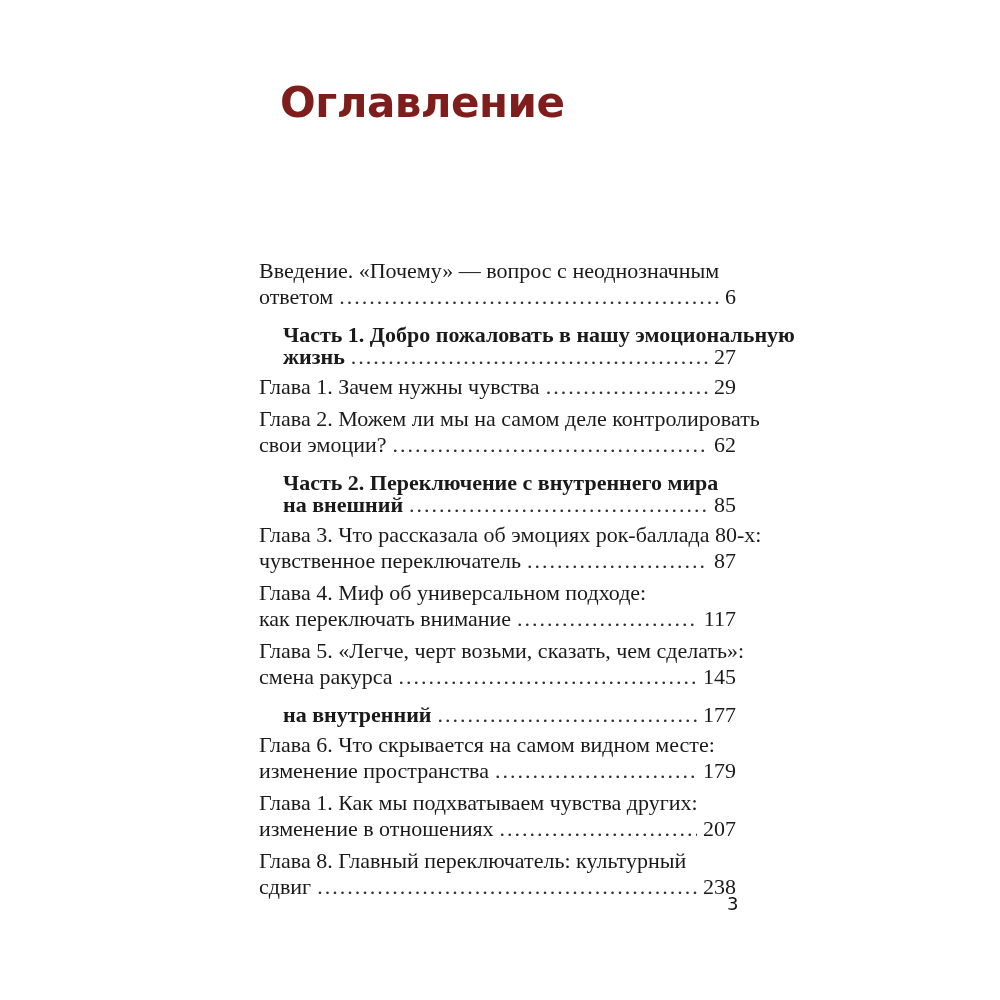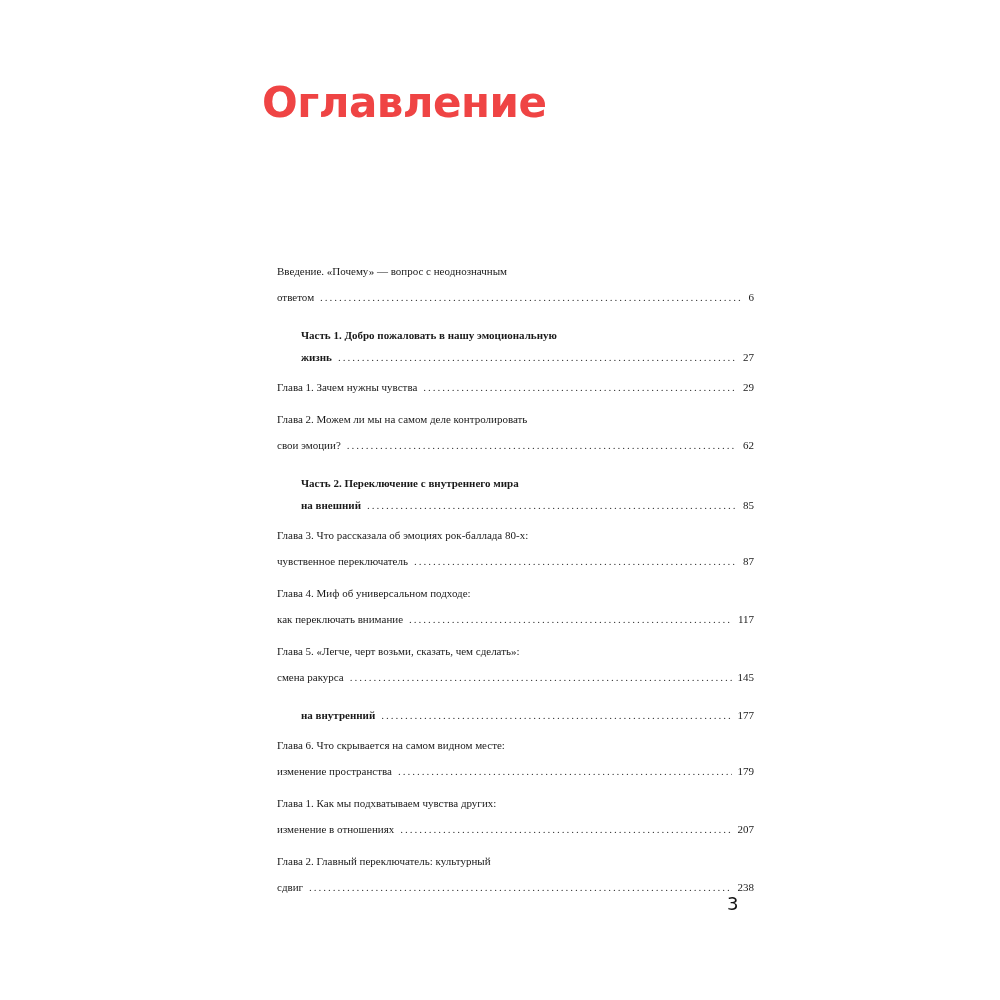--- a/index.html
+++ b/index.html
@@ -1,25 +1,25 @@
 <!DOCTYPE html>
 <html><head>
 <meta charset="utf-8">
 <style>
   html, body { margin: 0; padding: 0; }
   body {
     width: 1000px; height: 1000px; background: #ffffff; position: relative; overflow: hidden;
     font-family: "Liberation Serif", serif; color: #1a1a1a;
   }
   .title {
-    position: absolute; left: 262px; top: 78px;
-    font-family: "DejaVu Sans", sans-serif; font-weight: bold; font-size: 42px; color: #ef4444;
+    position: absolute; left: 280px; top: 78px;
+    font-family: "DejaVu Sans", sans-serif; font-weight: bold; font-size: 42px; color: #7f1d1d;
     letter-spacing: -0.5px;
   }
-  .toc { position: absolute; left: 277px; top: 258px; width: 477px; font-size: 11px; line-height: 26px; }
+  .toc { position: absolute; left: 259px; top: 258px; width: 477px; font-size: 22px; line-height: 26px; }
   .entry { margin: 0; }
   .entry.part { font-weight: bold; margin-left: 24px; }
   .entry .first { display: block; white-space: nowrap; }
   .entry .last { display: flex; align-items: flex-end; white-space: nowrap; }
   .entry .dots { flex: 1; overflow: hidden; margin: 0 6px; font-weight: normal; letter-spacing: 2px; color: #333; }
   .entry .dots::before { content: "................................................................................................................................"; }
   .entry .page { font-weight: normal; }
   .gap-small { height: 6px; }
   .gap-large { height: 14px; }
   .part-entry { line-height: 22px; }
@@ -148,21 +148,21 @@
     <span class="last">
         <span>изменение в отношениях</span>
         <span class="dots"></span>
         <span class="page">207</span>
       </span>
   </div>
 
   <div class="gap-small"></div>
 
   <div class="entry">
-    <span class="first">Глава 2. Главный переключатель: культурный</span>
+    <span class="first">Глава 8. Главный переключатель: культурный</span>
     <span class="last">
         <span>сдвиг</span>
         <span class="dots"></span>
         <span class="page">238</span>
       </span>
   </div>
 
 </div>
 
 <div class="page-number">3</div>

